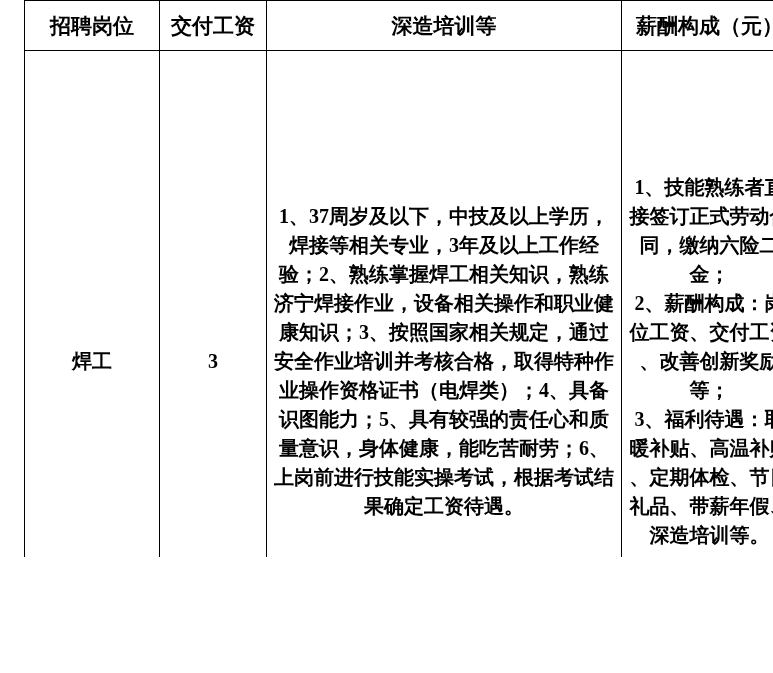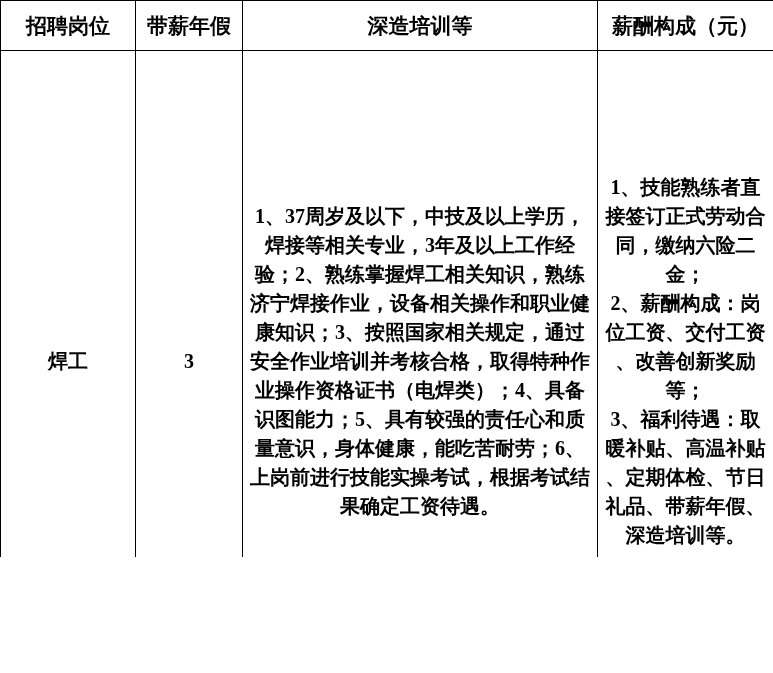--- a/index.html
+++ b/index.html
@@ -6,20 +6,21 @@
     margin: 0;
     padding: 0;
     background: #ffffff;
   }
   .doc-wrap {
     width: 773px;
     height: 557px;
     background: #ffffff;
     overflow: hidden;
     box-sizing: border-box;
+    padding-left: 24px;
   }
   table.recruit-table {
     width: 773px;
     height: 673px;
     border-collapse: collapse;
     table-layout: fixed;
     box-sizing: border-box;
   }
   .recruit-table th,
   .recruit-table td {
@@ -59,21 +60,21 @@
   <table class="recruit-table">
     <colgroup>
       <col class="col-position">
       <col class="col-headcount">
       <col class="col-requirements">
       <col class="col-salary">
     </colgroup>
     <thead>
       <tr>
         <th>招聘岗位</th>
-        <th>带薪年假</th>
+        <th>交付工资</th>
         <th>深造培训等</th>
         <th>薪酬构成（元）</th>
       </tr>
     </thead>
     <tbody>
       <tr>
         <td>焊工</td>
         <td>3</td>
         <td class="multiline">1、37周岁及以下，中技及以上学历，
 焊接等相关专业，3年及以上工作经

